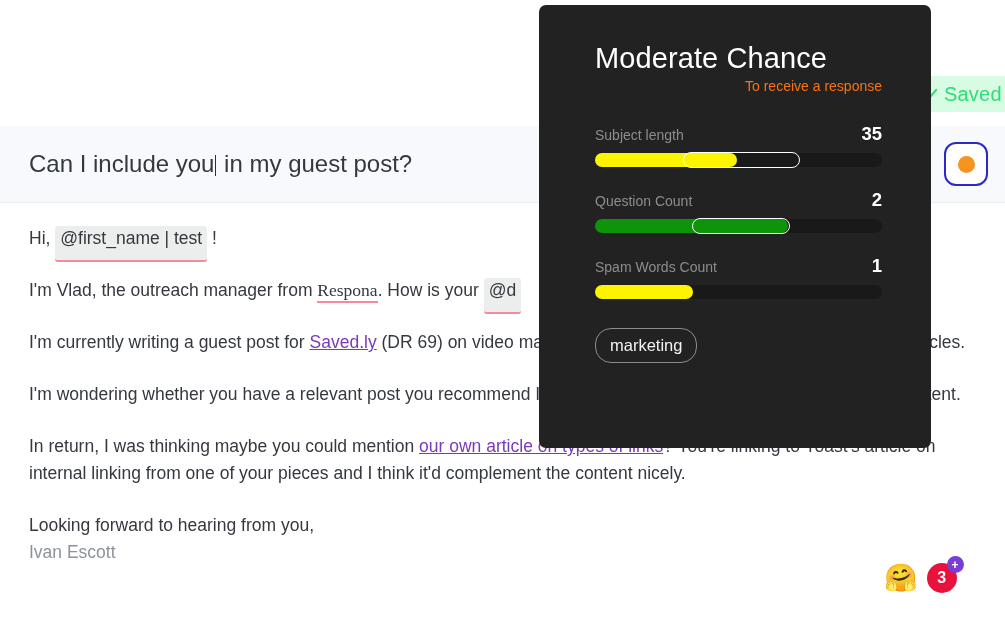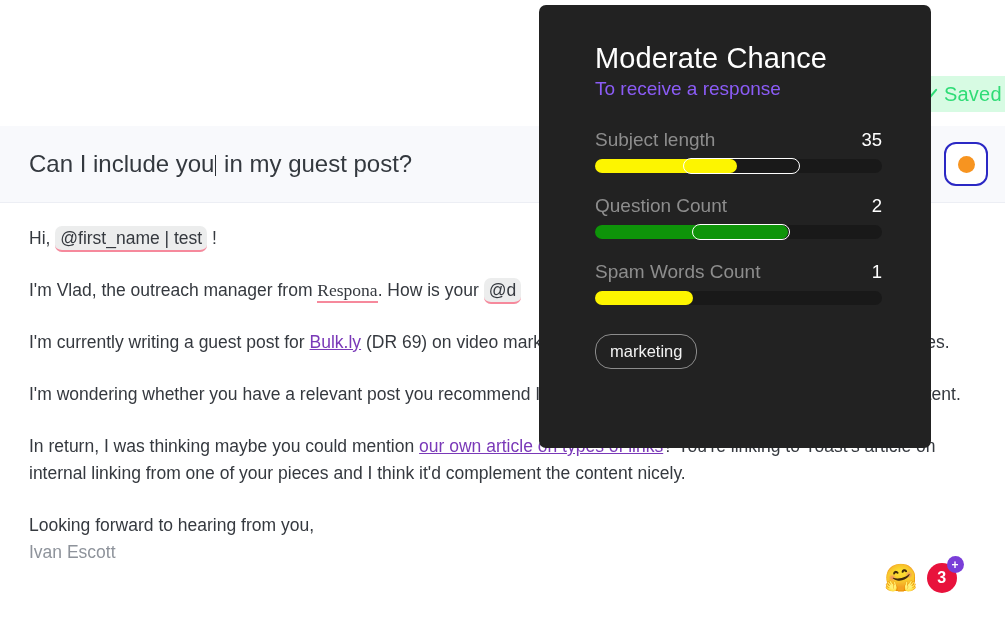--- a/index.html
+++ b/index.html
@@ -119,22 +119,21 @@
 
   .merge-tag {
     background: #eceded;
     border-radius: 3px;
     padding: 2px 5px;
     color: #35393f;
     position: relative;
   }
   .spell {
     border-bottom: 2.5px solid #f6899c;
-    padding-bottom: 2px;
-    border-radius: 7px;
+    padding-bottom: 12px;
   }
   .spell-inline {
     border-bottom: 2.5px solid #f6899c;
     padding-bottom: 1px;
     font-family: Liberation Serif, serif;
   }
   a.body-link {
     color: #7a39b8;
     text-decoration: underline;
   }
@@ -196,44 +195,45 @@
     padding: 38px 49px 0 56px;
     z-index: 10;
   }
   .panel-title {
     font-size: 29px;
     color: #ffffff;
     letter-spacing: .1px;
     line-height: 1.1;
   }
   .panel-subtitle {
-    font-size: 19px;
-    color: #8b5cf6;
+    font-size: 14px;
+    color: #f97316;
     margin-top: 3px;
+    text-align: right;
   }
 
   .metrics {
     margin-top: 29px;
   }
   .metric {
     margin-bottom: 22px;
   }
   .metric-head {
     display: flex;
     align-items: baseline;
     justify-content: space-between;
     margin-bottom: 8px;
   }
   .metric-label {
-    font-size: 19px;
+    font-size: 14px;
     color: #8d8d8d;
   }
   .metric-value {
     font-size: 18.5px;
-    font-weight: normal;
+    font-weight: bold;
     color: #ffffff;
   }
   .bar-track {
     position: relative;
     width: 287px;
     height: 14px;
     background: #191919;
     border-radius: 7px;
   }
   .bar-zone {
@@ -291,21 +291,21 @@
 
   <p>
     <span>Hi, </span><span class="merge-tag spell">@first_name | test</span><span> !</span>
   </p>
 
   <p>
     <span>I'm Vlad, the outreach manager from </span><span class="spell-inline">Respona</span><span>. How is your </span><span class="merge-tag spell">@d</span>
   </p>
 
   <p>
-    <span>I'm currently writing a guest post for </span><a class="body-link" href="#">Bulk.ly</a><span> (DR 69) on video marketing, and I was hoping to link to one of your articles.</span>
+    <span>I'm currently writing a guest post for </span><a class="body-link" href="#">Saved.ly</a><span> (DR 69) on video marketing, and I was hoping to link to one of your articles.</span>
   </p>
 
   <p>I'm wondering whether you have a relevant post you recommend I check out, or if you'd like to take a look at the content.</p>
 
   <p>
     <span>In return, I was thinking maybe you could mention </span><a class="body-link" href="#">our own article on types of links</a><span>? You're linking to Yoast's article on internal linking from one of your pieces and I think it'd complement the content nicely.</span>
   </p>
 
   <p class="tight">Looking forward to hearing from you,</p>
   <p class="tight sig-name">Ivan Escott</p>

